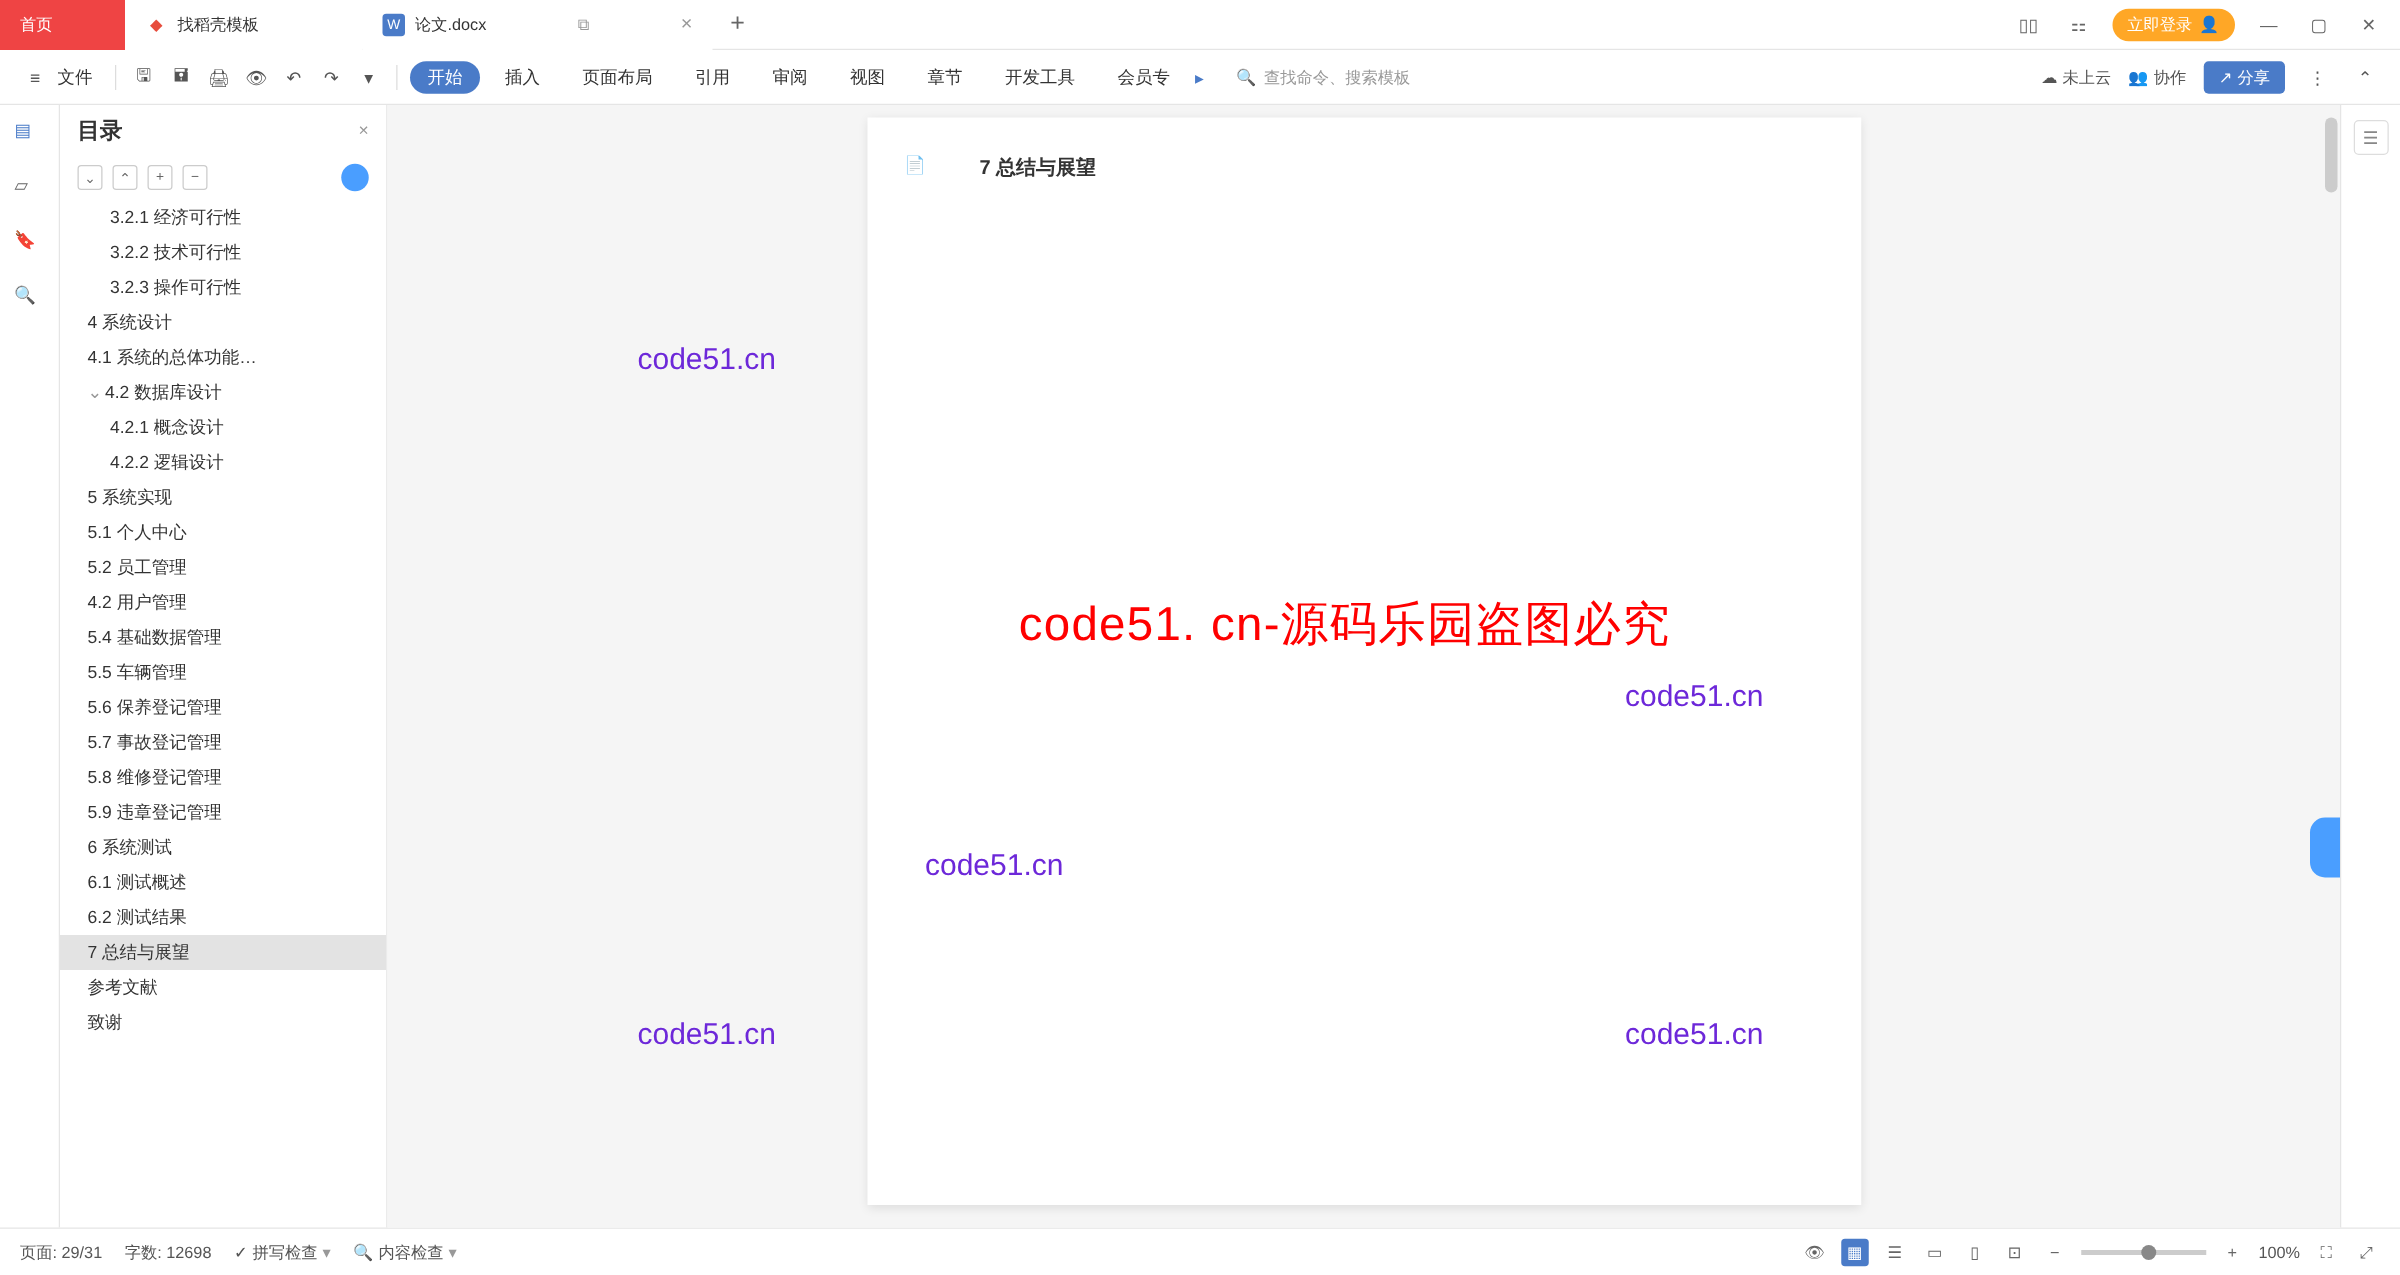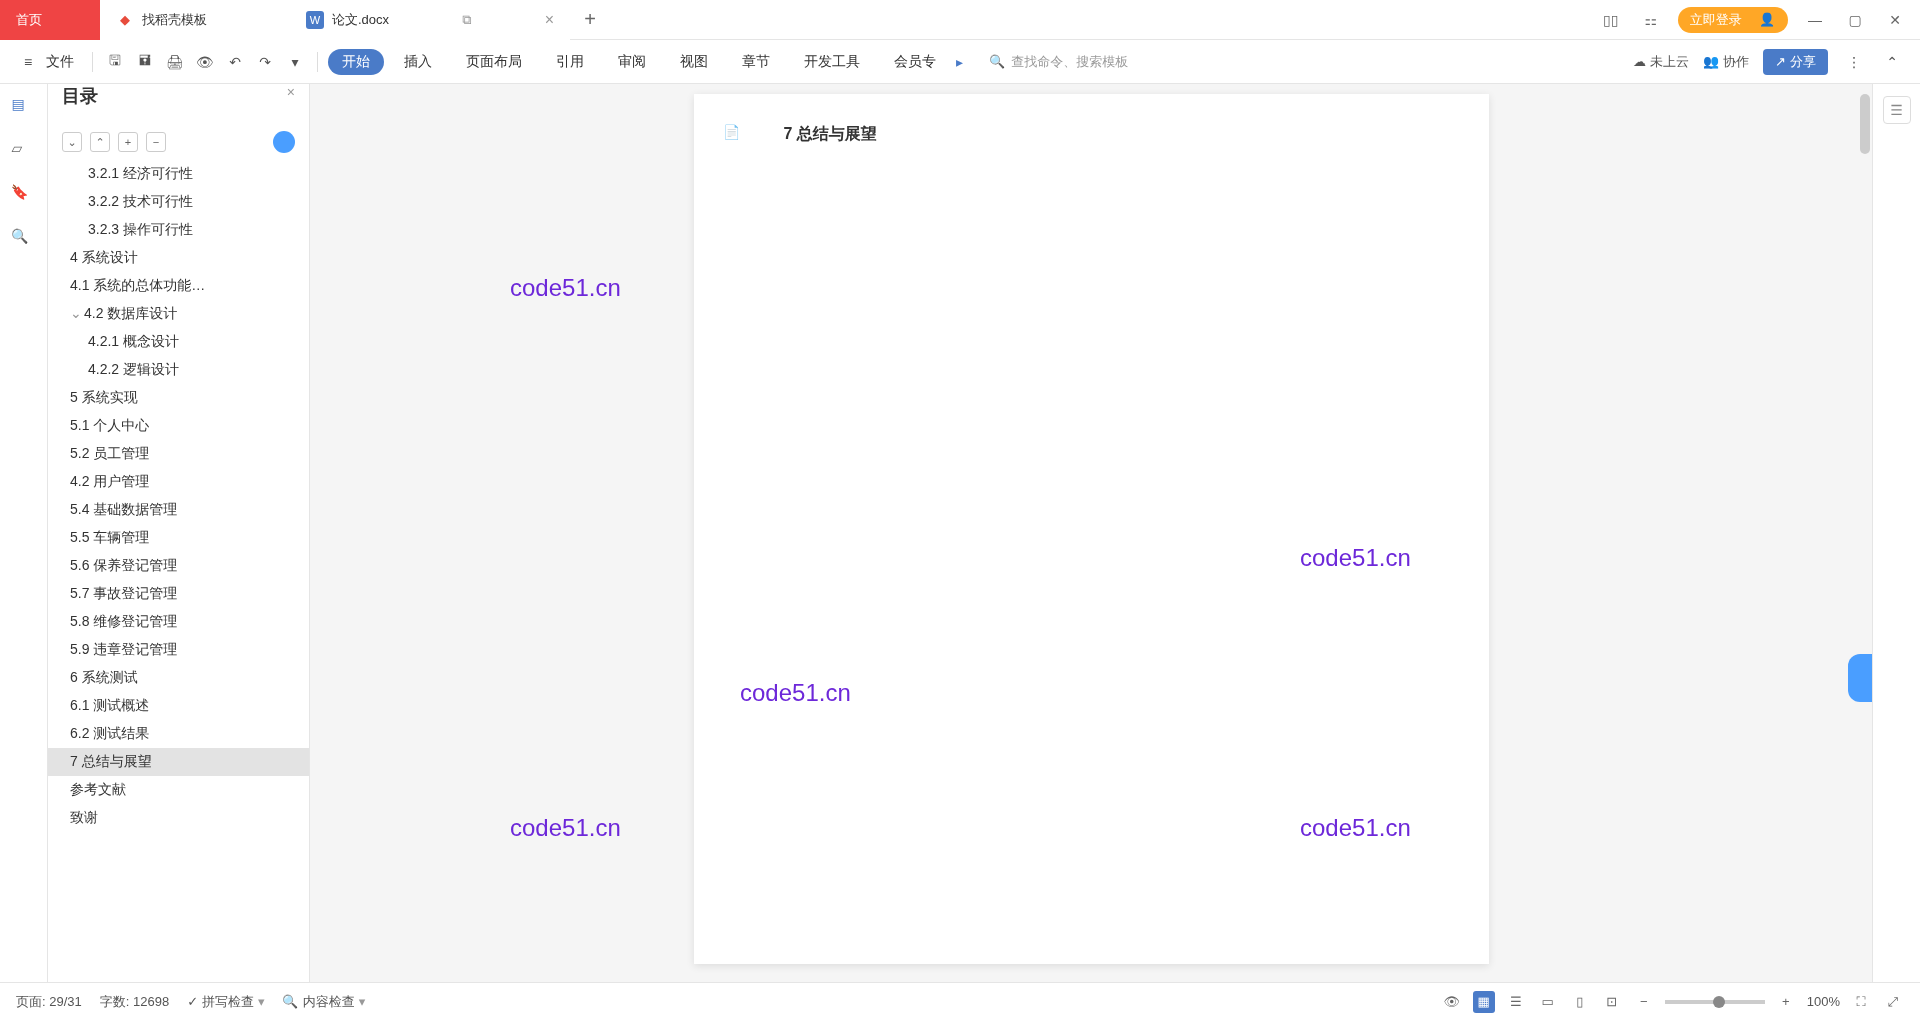--- a/index.html
+++ b/index.html
@@ -6,36 +6,36 @@
 body{width:1920px;height:1020px;background:#fff;overflow:hidden;font-size:14px;color:#333;}
 .titlebar{height:40px;background:#fff;display:flex;align-items:center;border-bottom:1px solid #e5e5e5;}
 .tab{height:40px;display:flex;align-items:center;padding:0 16px;gap:8px;cursor:pointer;font-size:13px;}
 .tab.home{background:#ef4444;color:#fff;width:100px;}
 .tab.template{background:#fff;width:190px;}
 .tab.active{background:#fff;width:280px;position:relative;}
 .tab-icon{width:18px;height:18px;display:inline-flex;align-items:center;justify-content:center;}
 .tab-close{margin-left:auto;color:#999;font-size:16px;}
 .tab-add{width:40px;text-align:center;color:#666;font-size:20px;}
 .titlebar-right{margin-left:auto;display:flex;align-items:center;gap:14px;padding-right:12px;}
-.login-btn{background:#ffa726;color:#fff;padding:4px 12px;border-radius:14px;font-size:13px;display:flex;align-items:center;gap:18px;}
+.login-btn{background:#ffa726;color:#fff;padding:4px 12px;border-radius:14px;font-size:13px;display:flex;align-items:center;gap:6px;}
 .win-btn{width:26px;text-align:center;color:#666;font-size:14px;}
 .toolbar{height:44px;display:flex;align-items:center;border-bottom:1px solid #e5e5e5;padding:0 16px;gap:6px;}
 .tb-icon{width:24px;height:24px;display:inline-flex;align-items:center;justify-content:center;color:#555;cursor:pointer;}
 .tb-sep{width:1px;height:20px;background:#ddd;margin:0 4px;}
 .ribbon-tab{padding:4px 14px;font-size:14px;color:#333;cursor:pointer;}
 .ribbon-tab.active{background:#4a7bc8;color:#fff;border-radius:14px;}
 .search-box{margin-left:20px;color:#999;display:flex;align-items:center;gap:6px;font-size:13px;}
 .toolbar-right{margin-left:auto;display:flex;align-items:center;gap:14px;}
 .cloud-btn{color:#555;font-size:13px;display:flex;align-items:center;gap:4px;}
 .share-btn{background:#4a7bc8;color:#fff;padding:4px 12px;border-radius:4px;font-size:13px;display:flex;align-items:center;gap:4px;}
 .main{display:flex;height:898px;}
 .leftbar{width:48px;border-right:1px solid #e5e5e5;display:flex;flex-direction:column;align-items:center;padding-top:12px;gap:20px;}
 .leftbar-icon{width:24px;height:24px;color:#666;cursor:pointer;}
 .outline-panel{width:262px;border-right:1px solid #e5e5e5;display:flex;flex-direction:column;}
-.outline-header{height:40px;display:flex;padding:0 14px;justify-content:space-between;}
+.outline-header{height:40px;display:flex;align-items:center;padding:0 14px;justify-content:space-between;}
 .outline-title{font-size:18px;font-weight:bold;}
 .outline-controls{height:36px;display:flex;align-items:center;padding:0 14px;gap:8px;}
 .oc-btn{width:20px;height:20px;border:1px solid #ccc;border-radius:3px;display:inline-flex;align-items:center;justify-content:center;font-size:11px;color:#666;cursor:pointer;}
 .oc-badge{width:22px;height:22px;background:#4a9eff;border-radius:50%;margin-left:auto;}
 .outline-list{flex:1;overflow-y:auto;font-size:14px;}
 .ol-item{padding:5px 14px;cursor:pointer;color:#333;white-space:nowrap;overflow:hidden;text-overflow:ellipsis;}
 .ol-item.l1{padding-left:22px;}
 .ol-item.l2{padding-left:22px;}
 .ol-item.l3{padding-left:40px;}
 .ol-item.active{background:#e3e3e3;}
@@ -184,20 +184,21 @@
   <div class="doc-area">
     <div class="page">
       <span class="page-icon">📄</span>
       <div class="doc-heading">7 总结与展望</div>
     </div>
     <span class="watermark" style="left:200px;top:190px;">code51.cn</span>
     <span class="watermark" style="left:990px;top:460px;">code51.cn</span>
     <span class="watermark" style="left:430px;top:595px;">code51.cn</span>
     <span class="watermark" style="left:200px;top:730px;">code51.cn</span>
     <span class="watermark" style="left:990px;top:730px;">code51.cn</span>
+    <div class="red-overlay">code51. cn-源码乐园盗图必究</div>
     <div class="scrollbar-v">
         <div class="scrollbar-thumb"></div>
       </div>
     <div class="right-tag"></div>
   </div>
 
   <div class="rightbar">
     <span class="rightbar-icon">☰</span>
   </div>
 </div>

